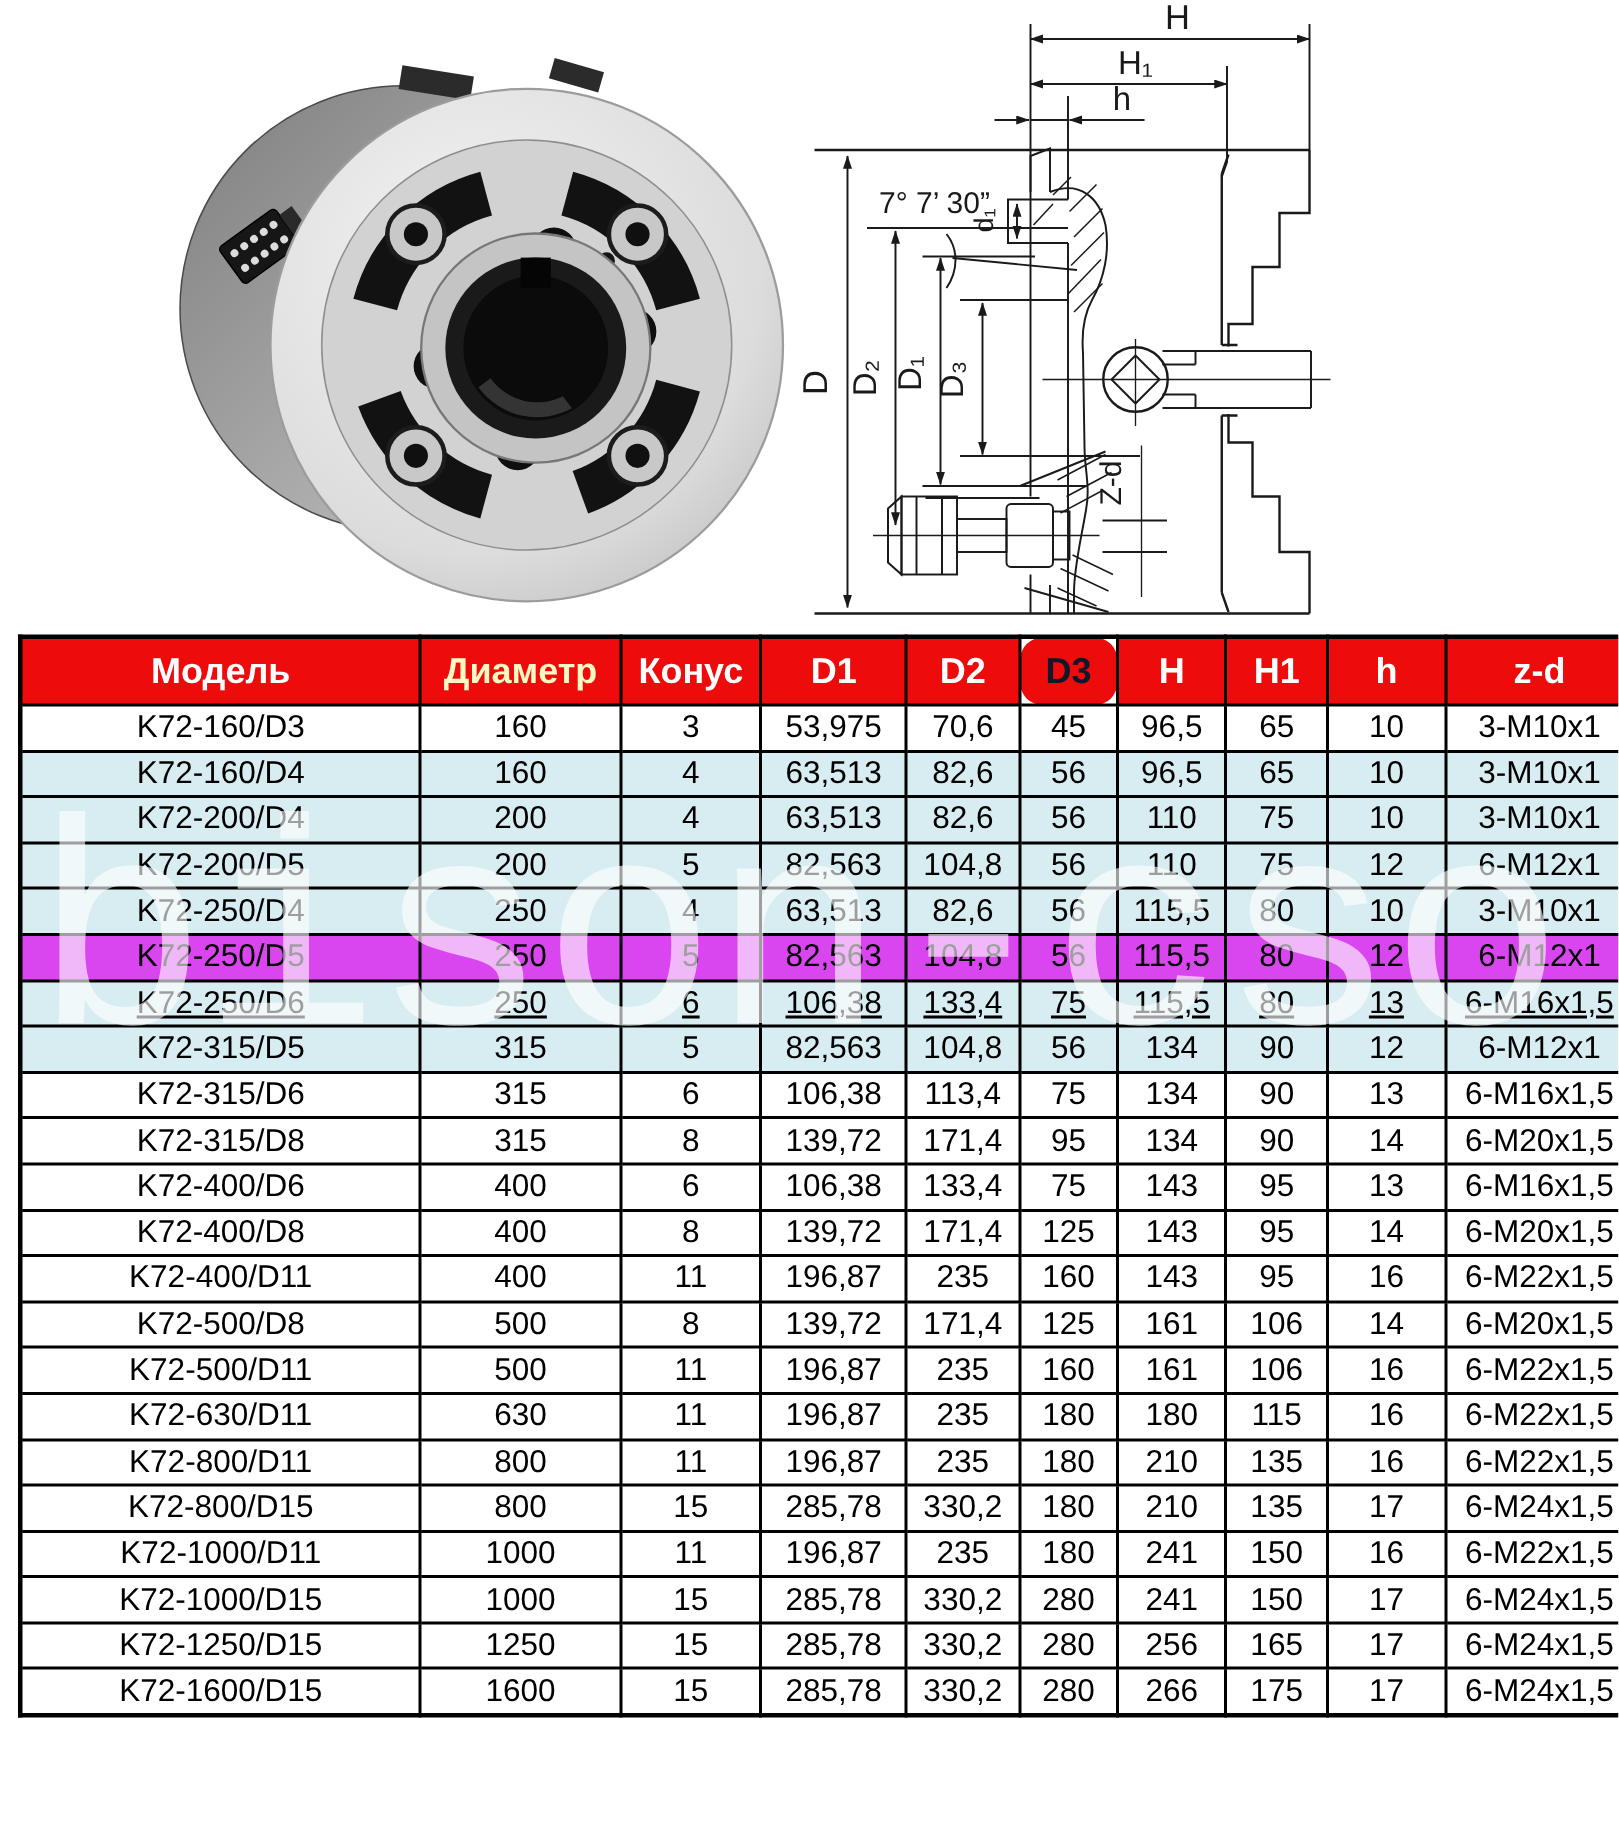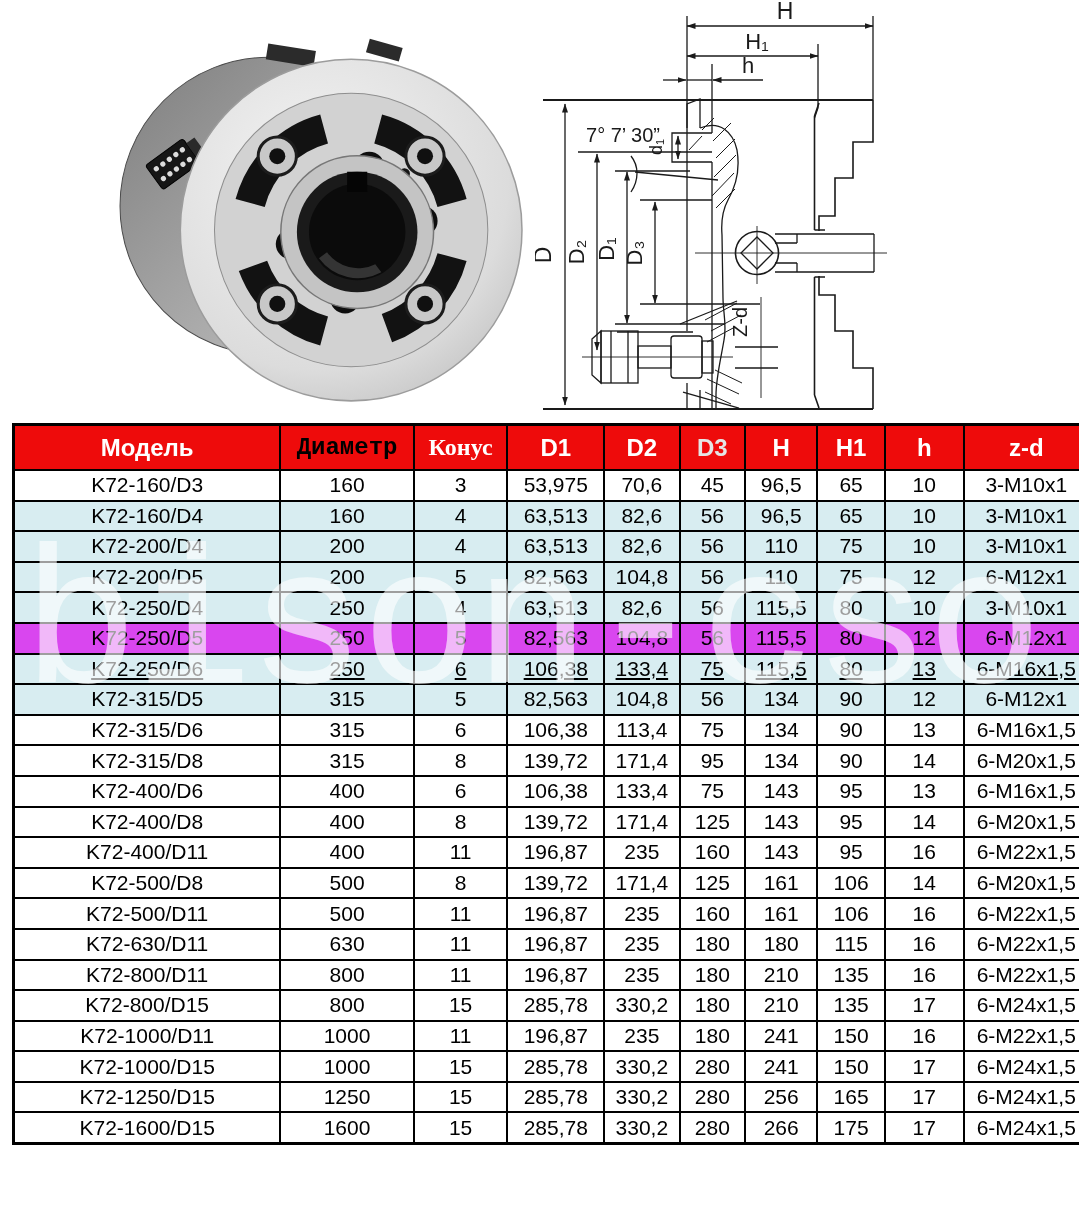--- a/index.html
+++ b/index.html
@@ -229,25 +229,25 @@
         <col style="width:7.0%">
         <col style="width:6.1%">
       <col style="width:6.7%">
         <col style="width:6.3%">
         <col style="width:7.3%">
       <col style="width:11.7%">
     </colgroup>
     <thead>
       <tr style="background: rgb(238, 11, 11);">
           <th style="color: rgb(255, 255, 255);">Модель</th>
-          <th style="color: #000000; font-family: Liberation Mono, monospace;">Диаметр</th>
-          <th style="color: rgb(255, 255, 255); font-family: Liberation Serif, serif;">Конус</th>
+          <th style="color: #fef9c3;">Диаметр</th>
+          <th style="color: rgb(255, 255, 255);">Конус</th>
           <th style="color: rgb(255, 255, 255); text-align: center;">D1</th>
           <th style="color: rgb(255, 255, 255); text-align: center;">D2</th>
-          <th style="color: #e5e5e5;">D3</th>
+          <th style="color: #0f172a; border-radius: 15px;">D3</th>
           <th style="color: rgb(255, 255, 255);">H</th>
           <th style="color: rgb(255, 255, 255);">H1</th>
           <th style="color: rgb(255, 255, 255);">h</th>
           <th style="color: rgb(255, 255, 255);">z-d</th>
         </tr>
     </thead>
     <tbody>
         <tr>
           <td>K72-160/D3</td>
           <td>160</td>

